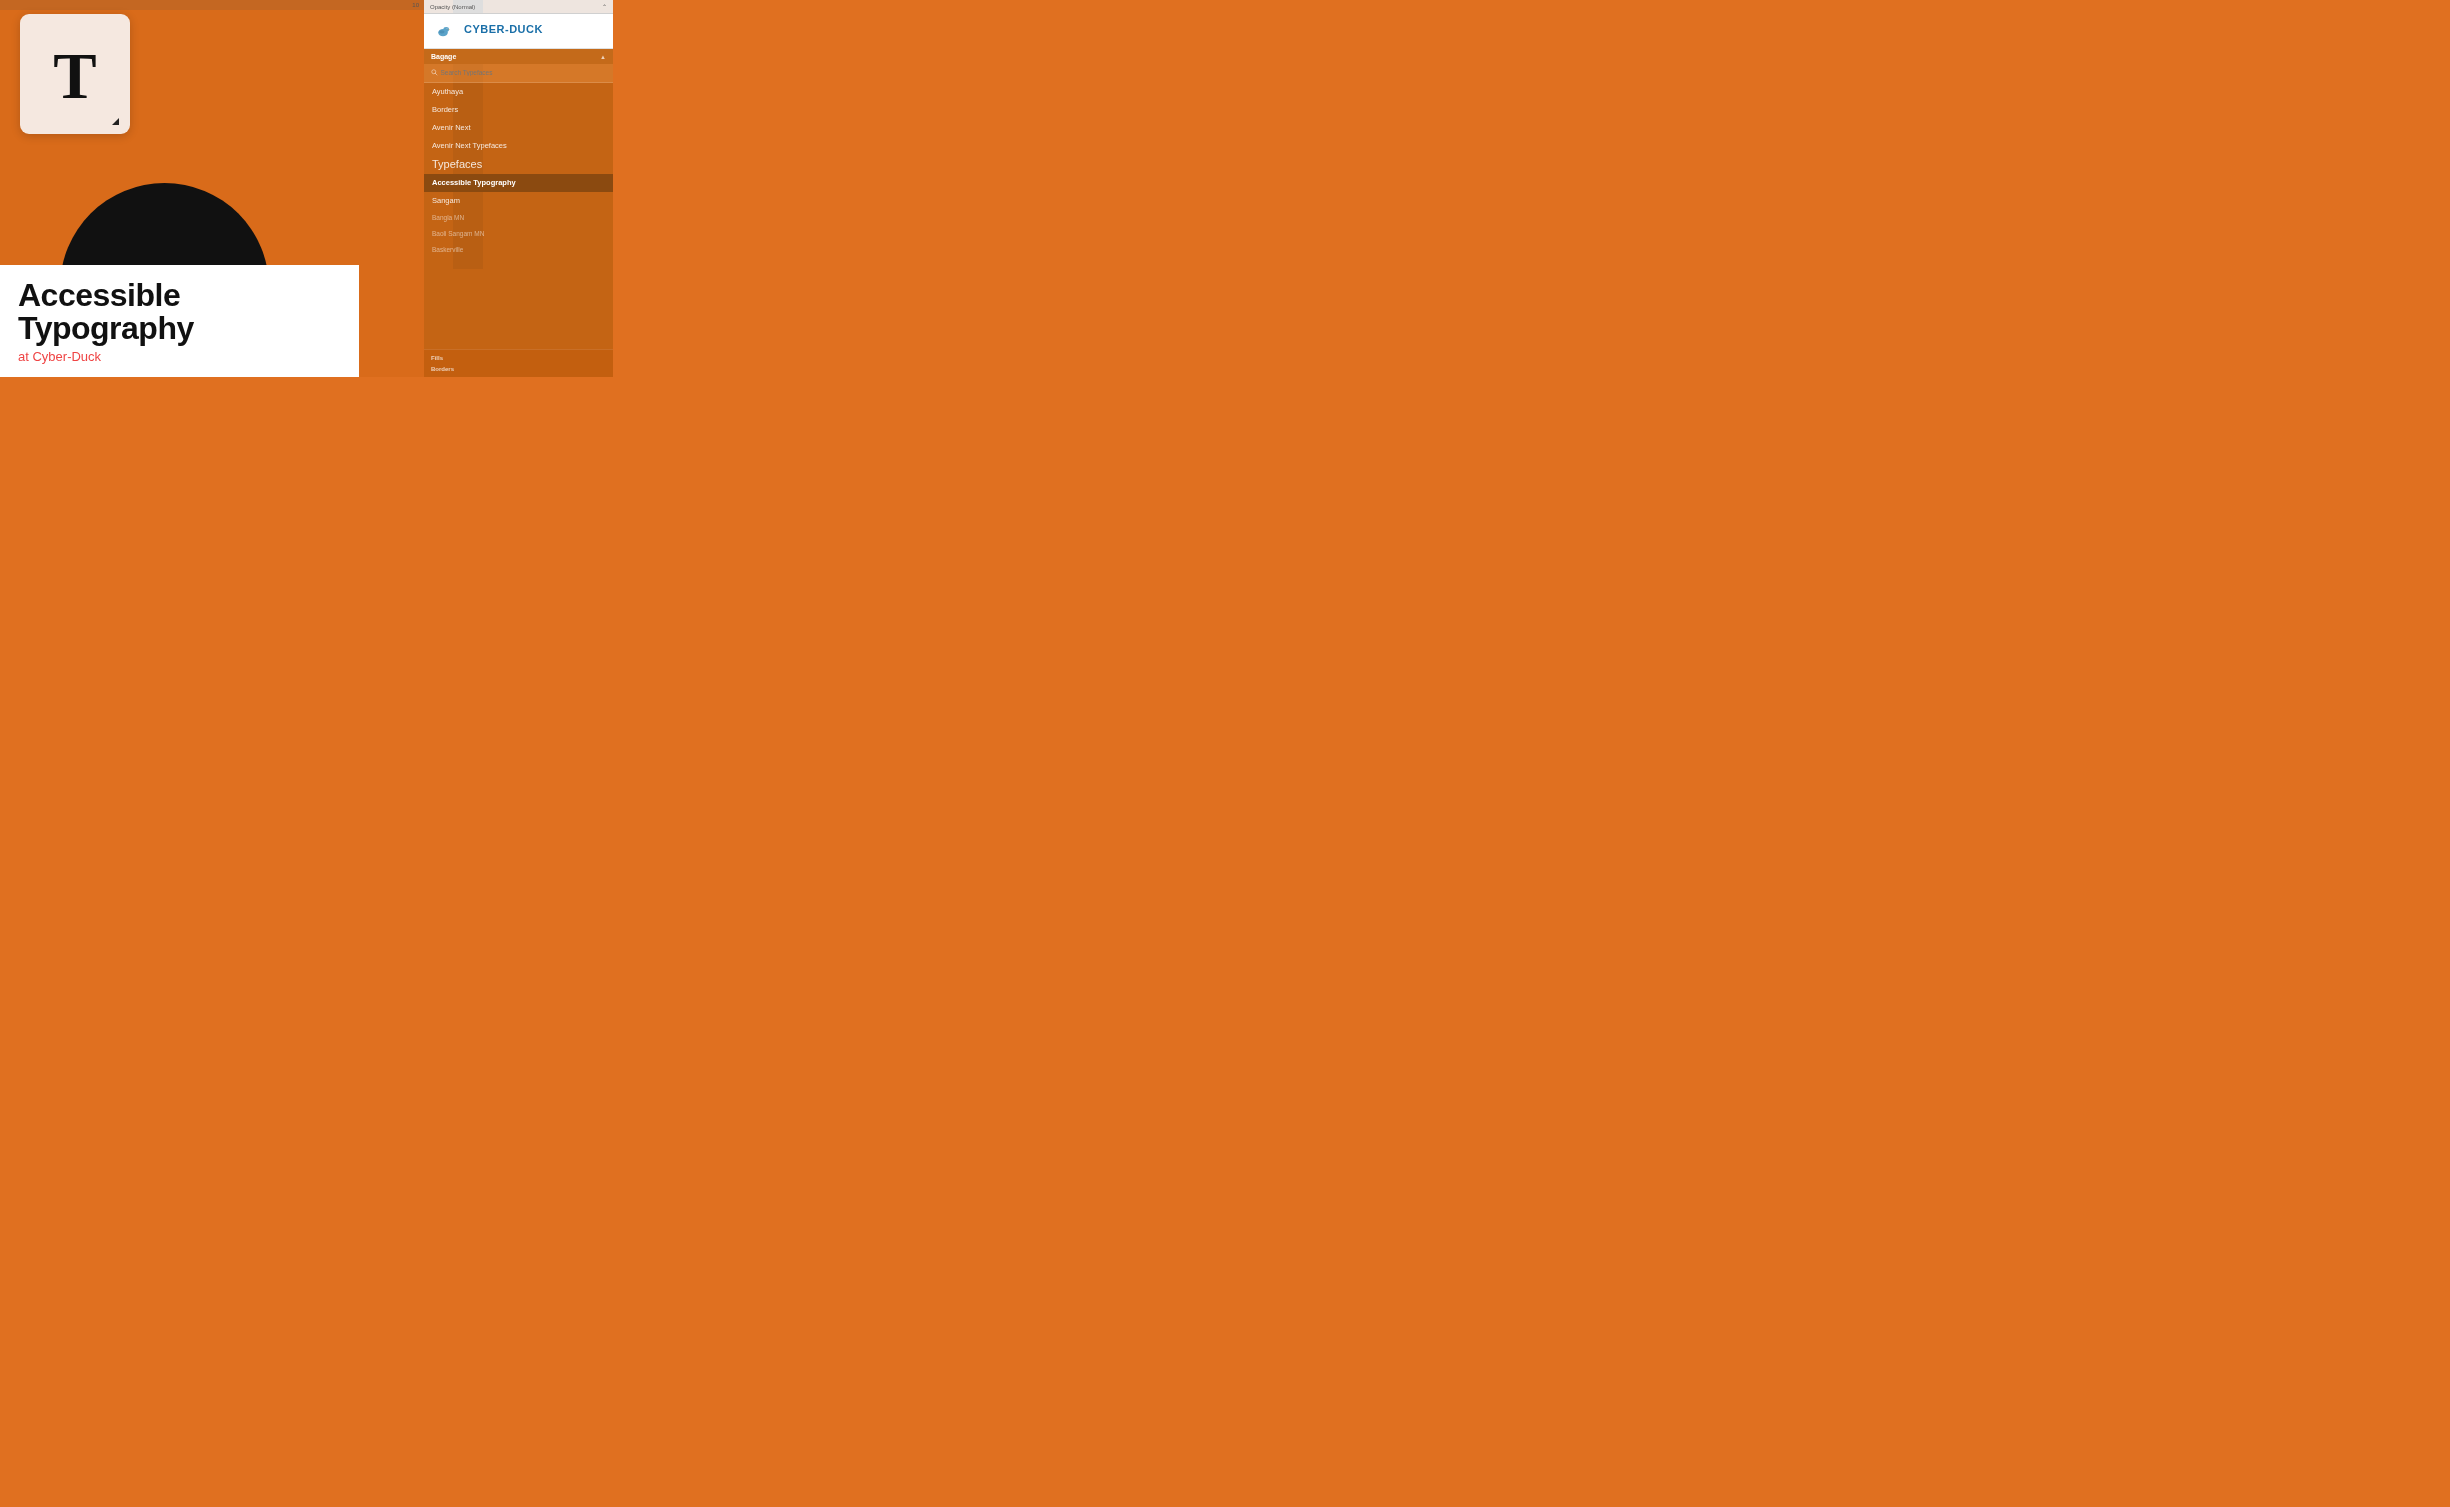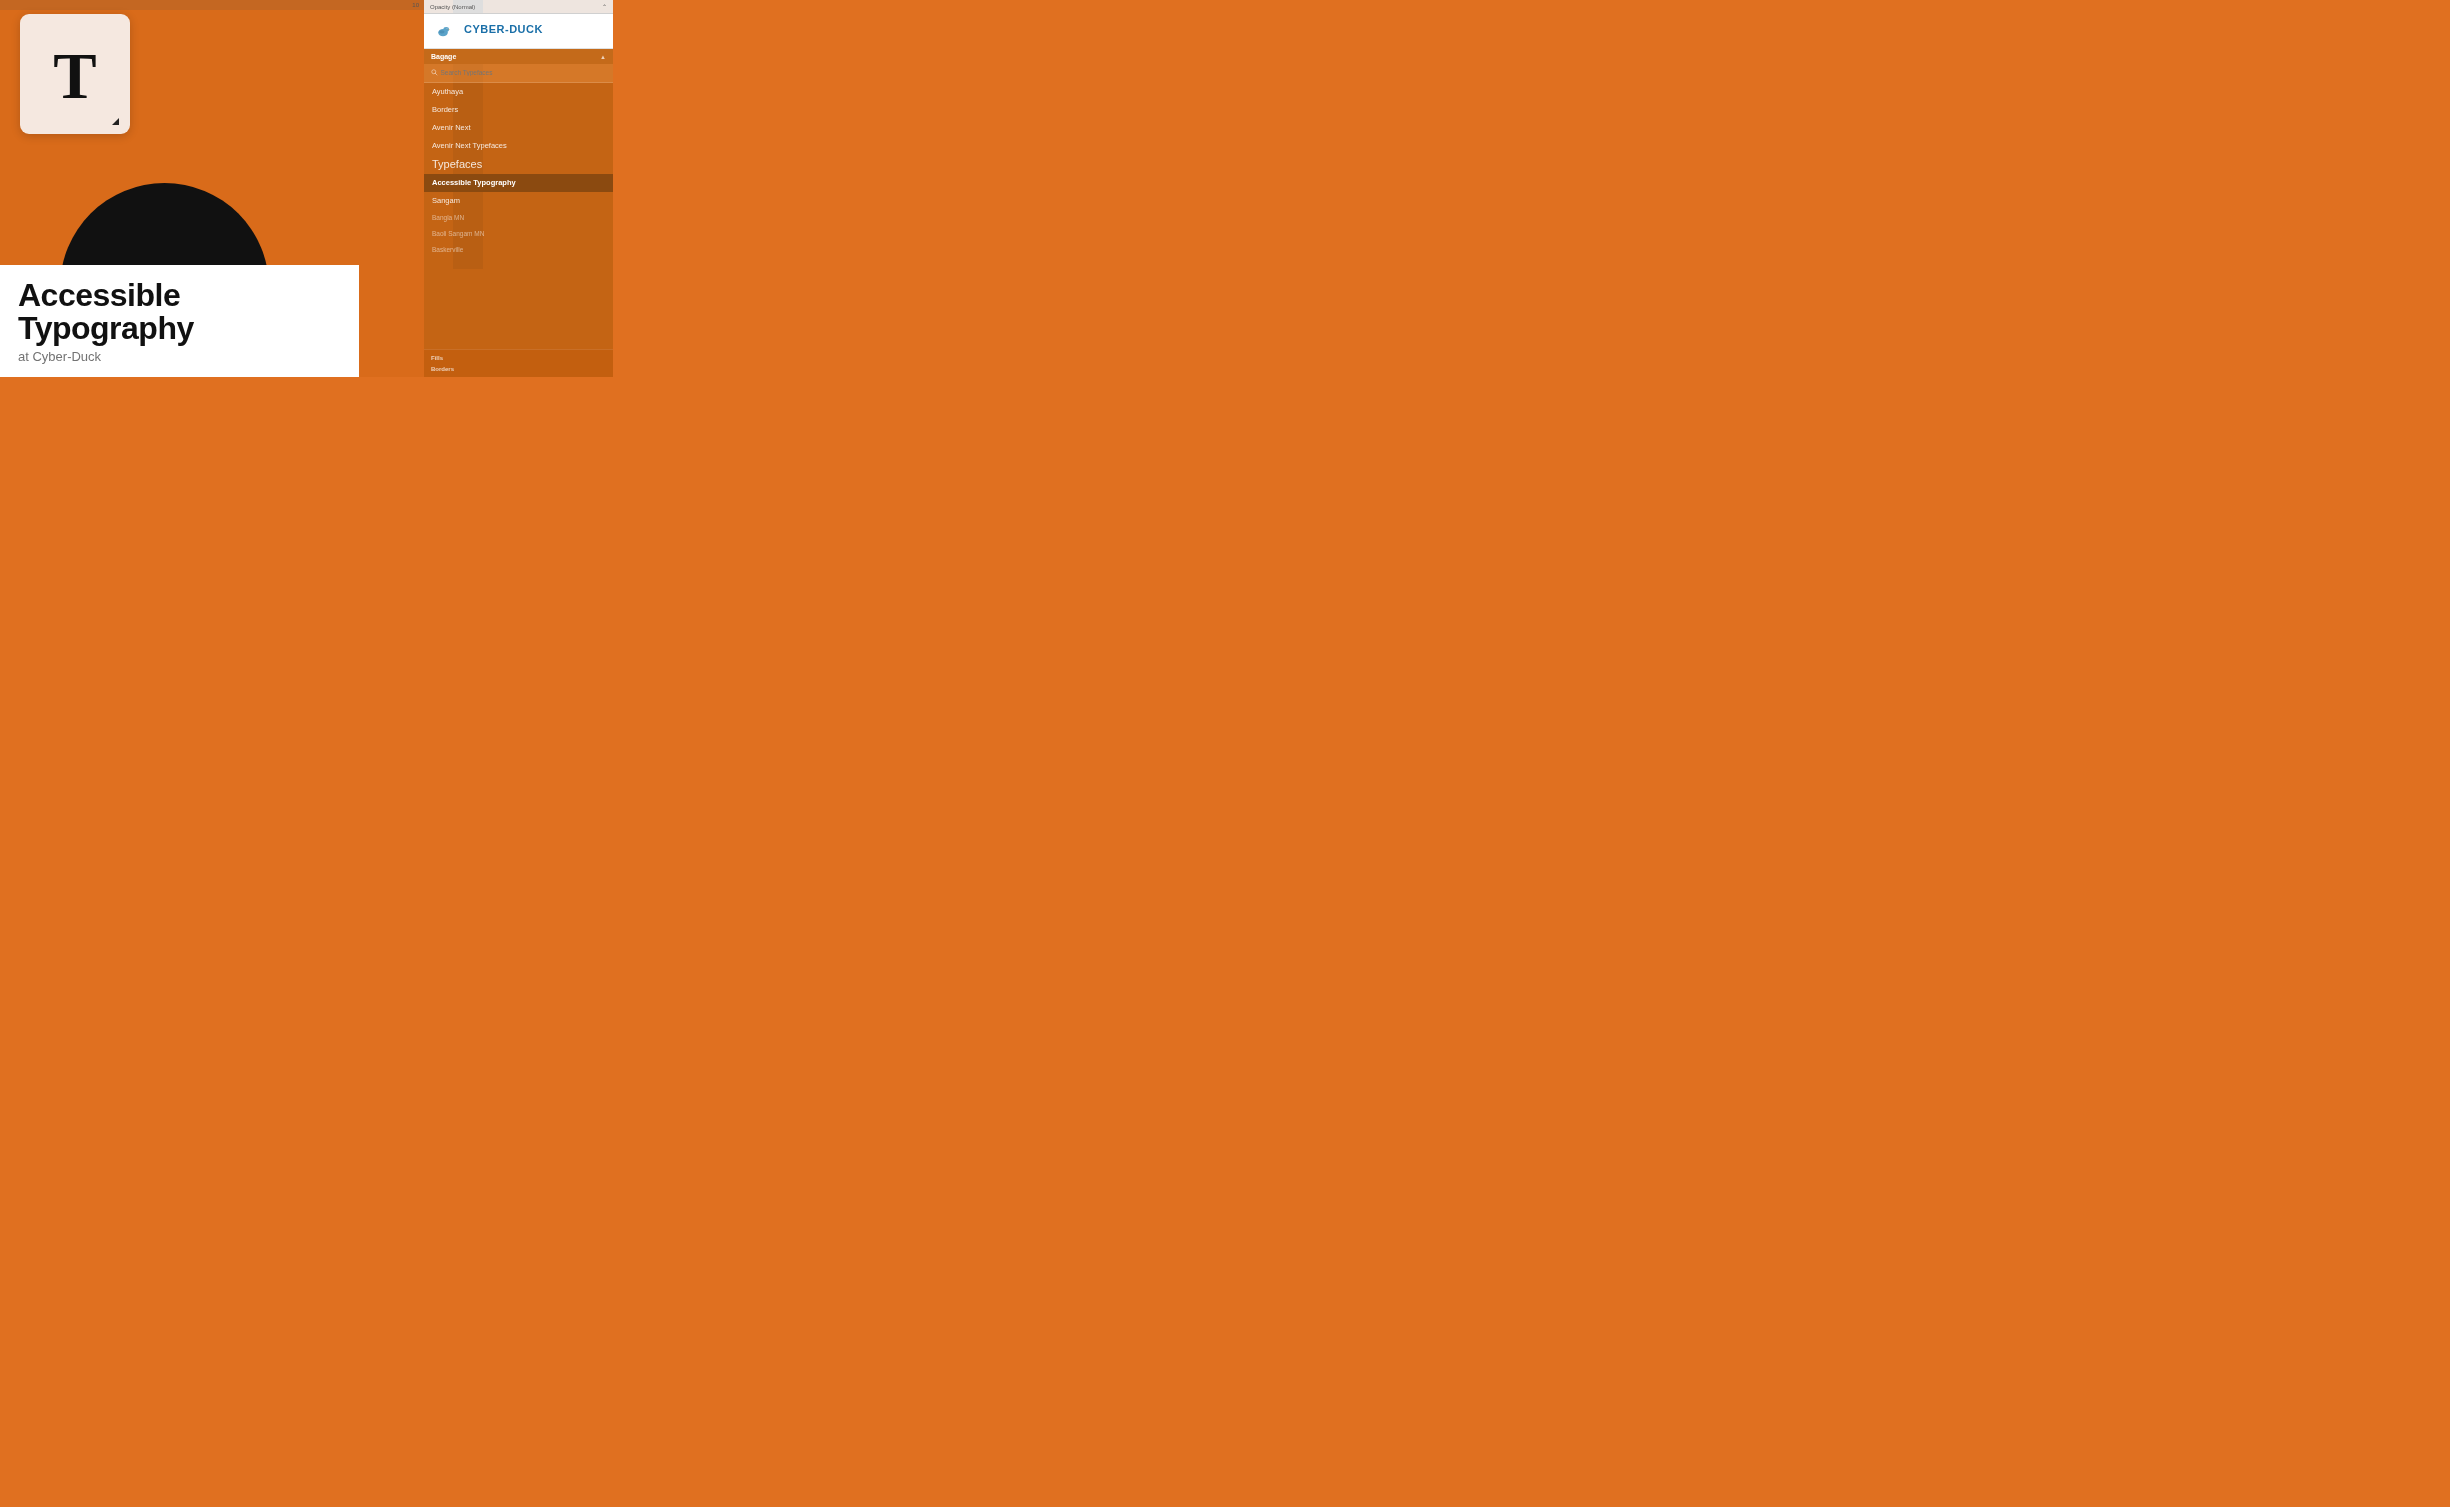--- a/index.html
+++ b/index.html
@@ -130,21 +130,21 @@
       font-size: 32px;
       font-weight: 800;
       color: #111;
       letter-spacing: -0.5px;
       line-height: 1.05;
     }
 
     .text-box-subtitle {
       font-size: 13px;
       font-weight: 500;
-      color: #737373;
+      color: #ef4444;
       margin-top: 3px;
     }
 
     
     .right-panel {
       position: absolute;
       top: 0; right: 0;
       width: 189px;
       height: 100%;
       background: transparent;

